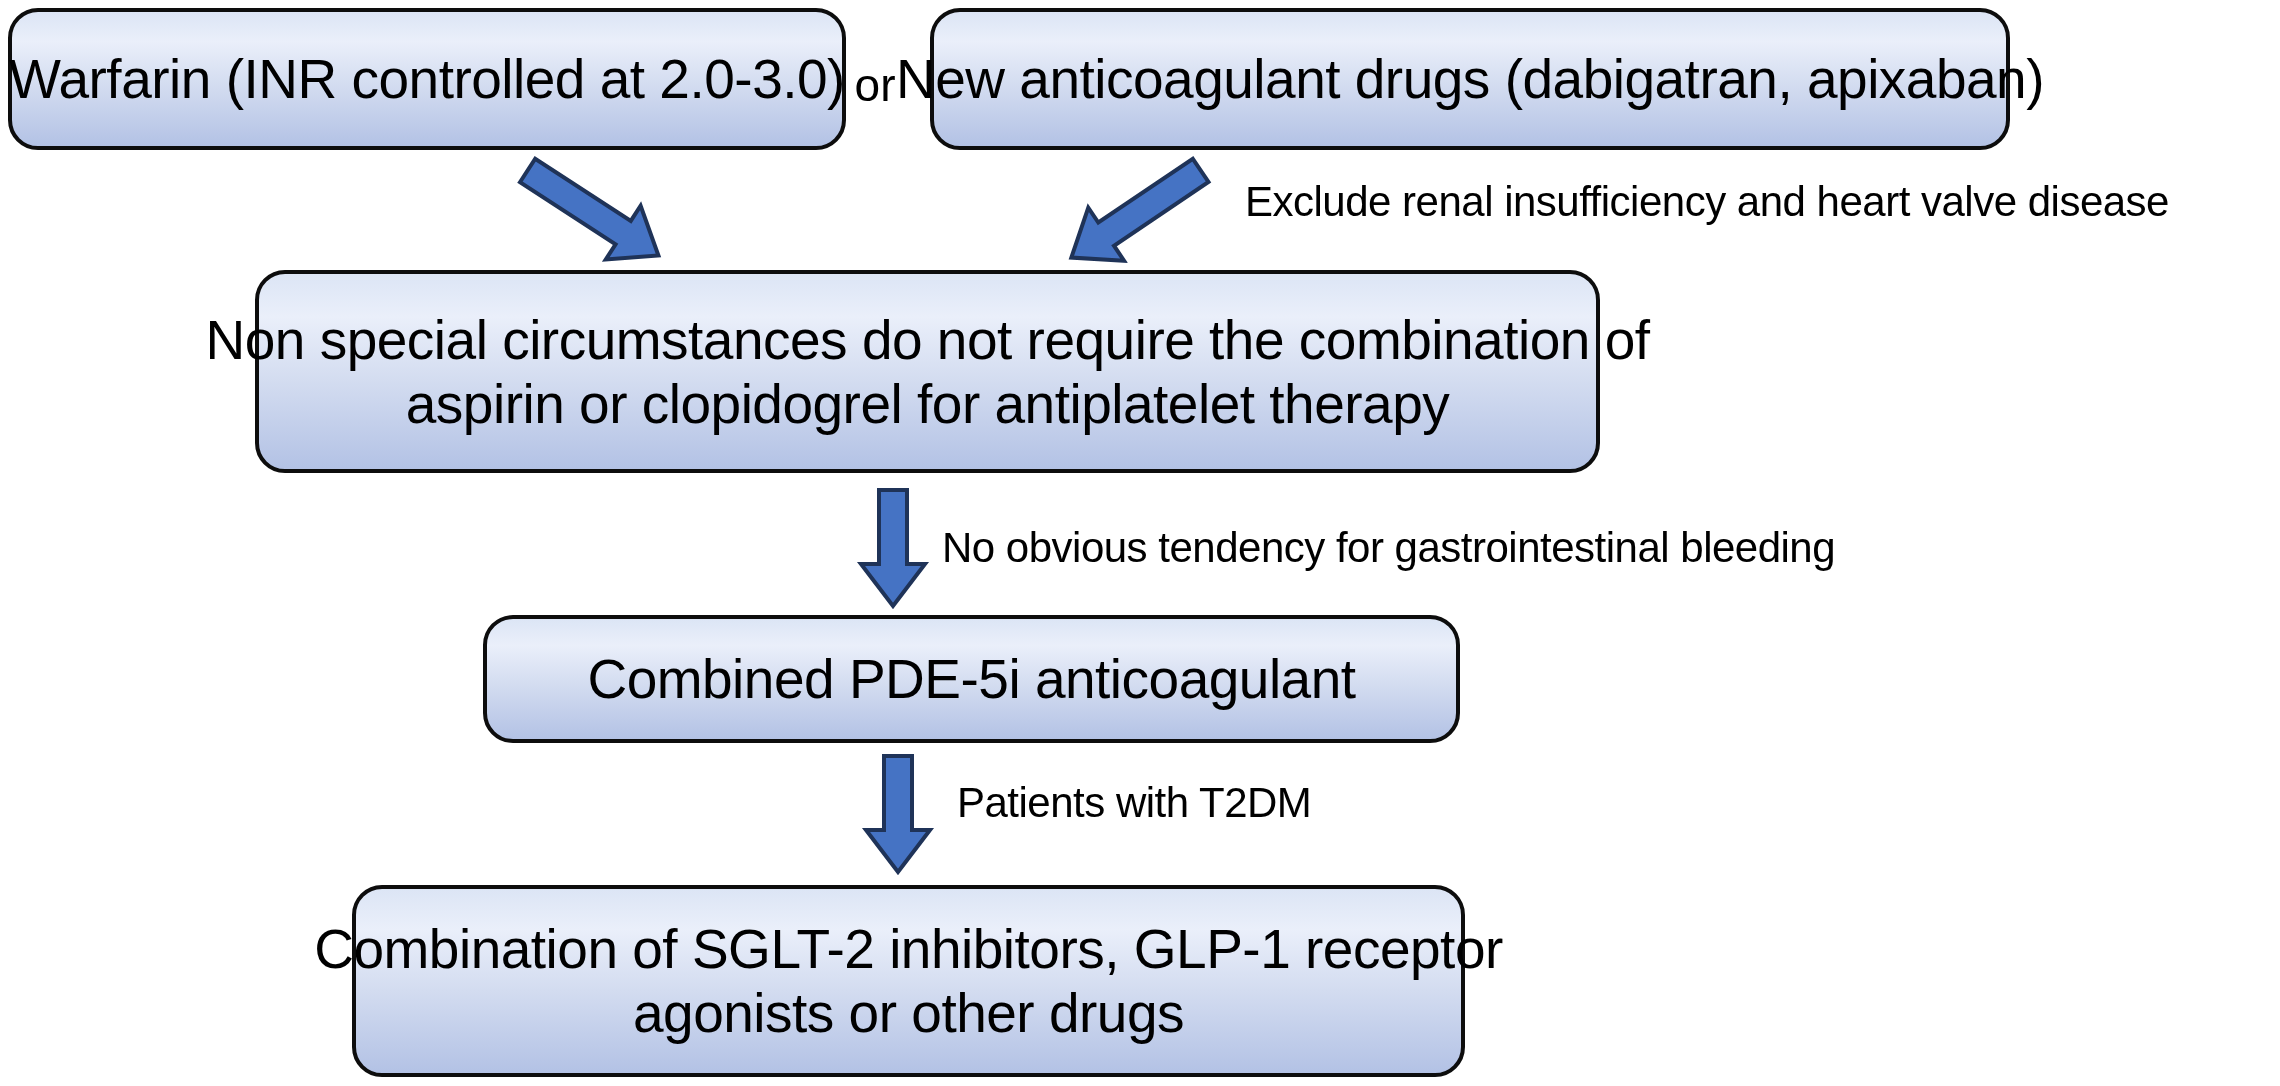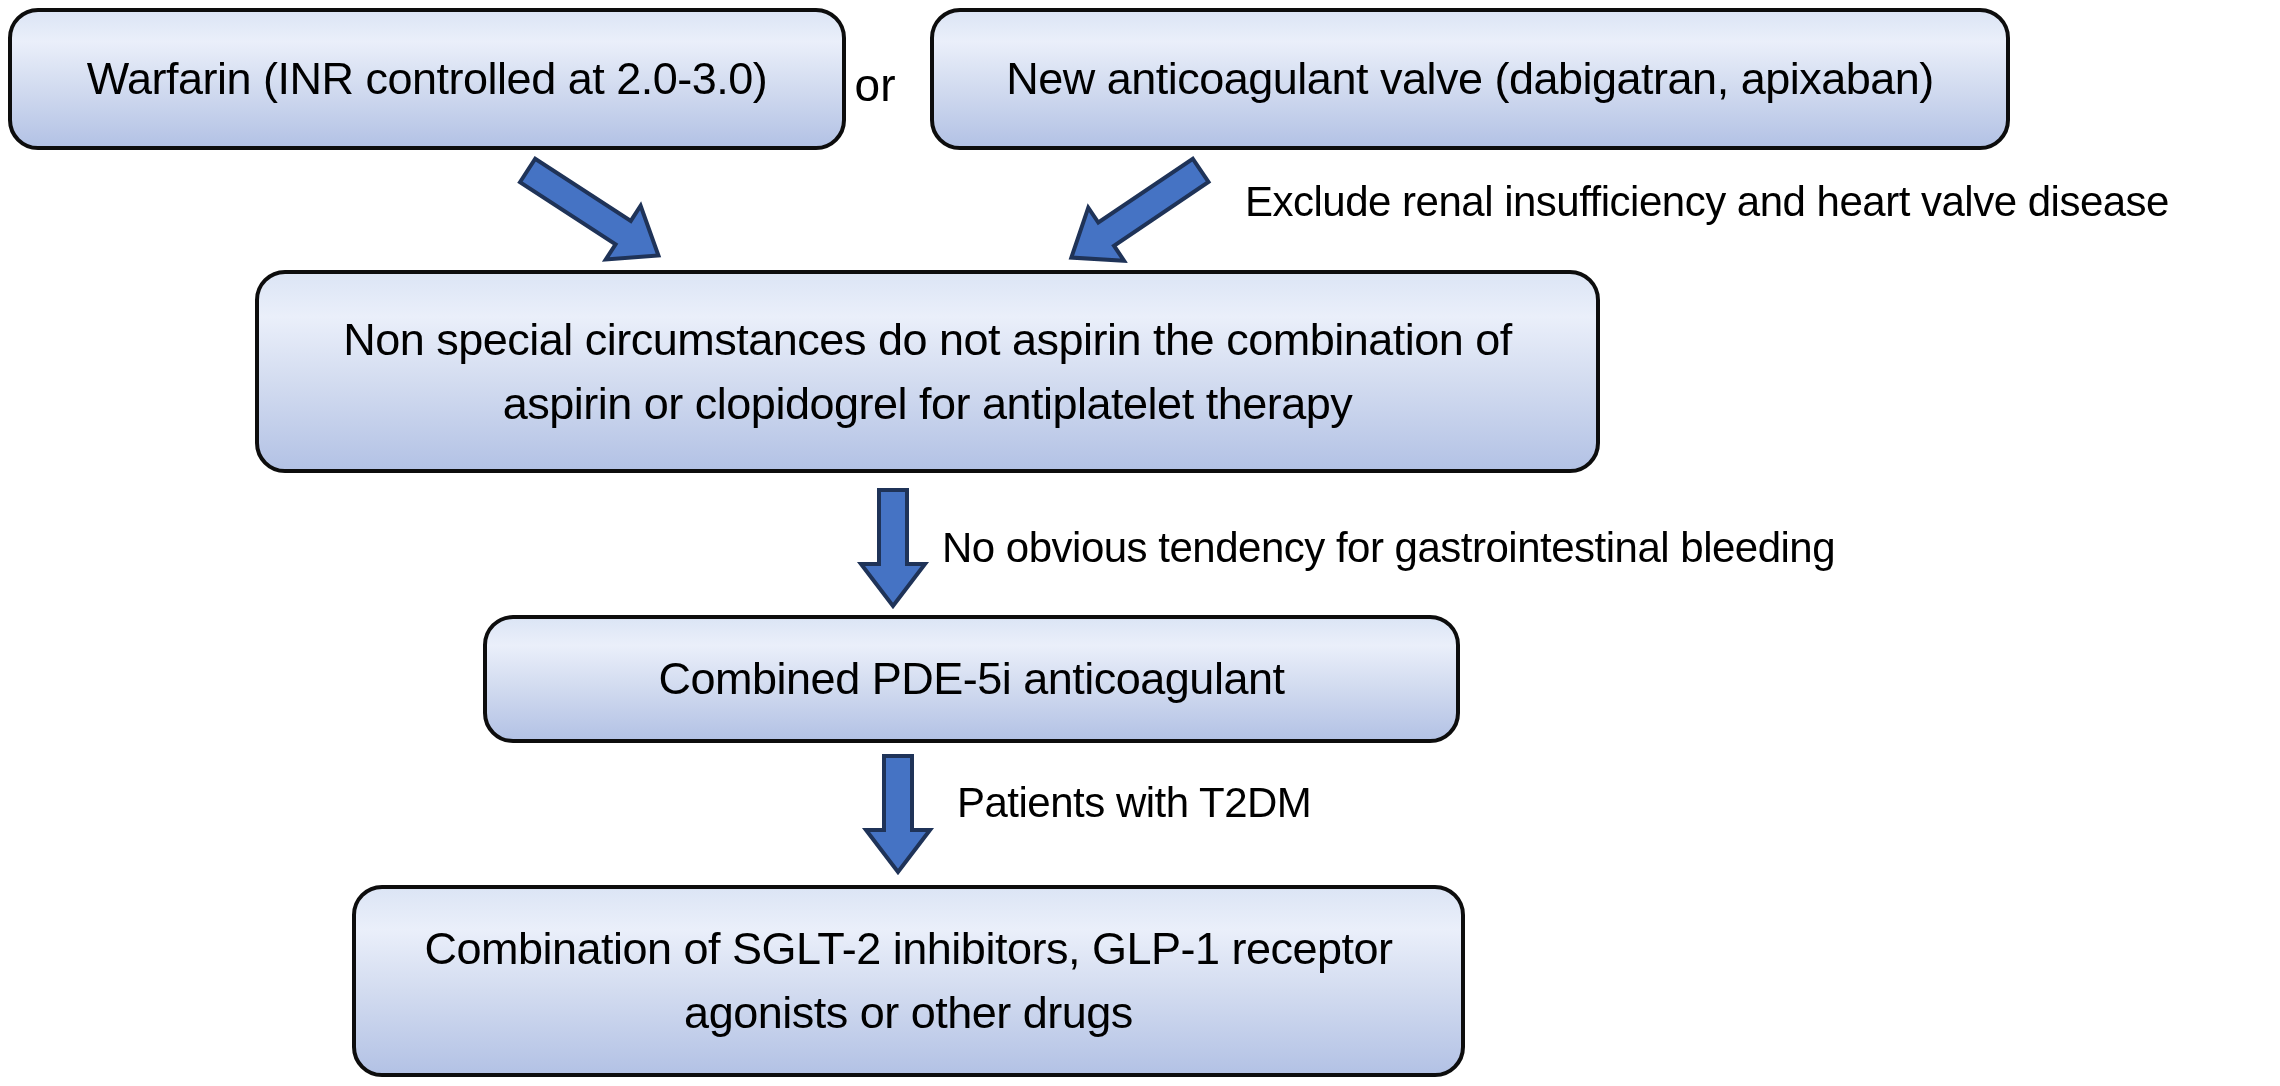--- a/index.html
+++ b/index.html
@@ -16,21 +16,21 @@
     position: absolute;
     box-sizing: border-box;
     border: 4px solid #0d0d0d;
     border-radius: 30px;
     background: linear-gradient(180deg, #dce5f5 0%, #eaeffa 22%, #d3dcf0 55%, #b3c2e5 100%);
     display: flex;
     flex-direction: column;
     align-items: center;
     justify-content: center;
     text-align: center;
-    font-size: 45px;
+    font-size: 55px;
     letter-spacing: -0.5px;
     line-height: 64px;
   }
   .box .line { display: block; white-space: nowrap; }
   .flow-label {
     position: absolute;
     font-size: 42px;
     letter-spacing: -0.5px;
     line-height: 48px;
     white-space: nowrap;
@@ -49,35 +49,35 @@
 
 <div class="canvas">
 
   <div class="box" style="left:8px; top:8px; width:838px; height:142px;">
     <span class="line">Warfarin (INR controlled at 2.0-3.0)</span>
   </div>
 
   <div class="or-label" style="left:838px; top:61px; width:74px;">or</div>
 
   <div class="box" style="left:930px; top:8px; width:1080px; height:142px;">
-    <span class="line">New anticoagulant valve (dabigatran, apixaban)</span>
+    <span class="line">New anticoagulant drugs (dabigatran, apixaban)</span>
   </div>
 
   <svg class="arrow-svg" style="left:559px; top:133px; transform:rotate(-57deg);" width="68" height="160" viewBox="0 0 68 160">
     <polygon class="arrow-shape" points="20,2 48,2 48,116 66,116 34,158 2,116 20,116" fill="#4573c4"></polygon>
   </svg>
 
   <svg class="arrow-svg" style="left:1102px; top:134px; transform:rotate(56deg);" width="68" height="160" viewBox="0 0 68 160">
     <polygon class="arrow-shape" points="20,2 48,2 48,116 66,116 34,158 2,116 20,116" fill="#4573c4"></polygon>
   </svg>
 
   <div class="flow-label" style="left:1245px; top:178px;">Exclude renal insufficiency and heart valve disease</div>
 
   <div class="box" style="left:255px; top:270px; width:1345px; height:203px;">
-    <span class="line">Non special circumstances do not aspirin the combination of</span>
+    <span class="line">Non special circumstances do not require the combination of</span>
     <span class="line">aspirin or clopidogrel for antiplatelet therapy</span>
   </div>
 
   <svg class="arrow-svg" style="left:859px; top:488px;" width="68" height="120" viewBox="0 0 68 120">
     <polygon class="arrow-shape" points="20,2 48,2 48,76 66,76 34,118 2,76 20,76" fill="#4573c4"></polygon>
   </svg>
 
   <div class="flow-label" style="left:942px; top:524px;">No obvious tendency for gastrointestinal bleeding</div>
 
   <div class="box" style="left:483px; top:615px; width:977px; height:128px;">

